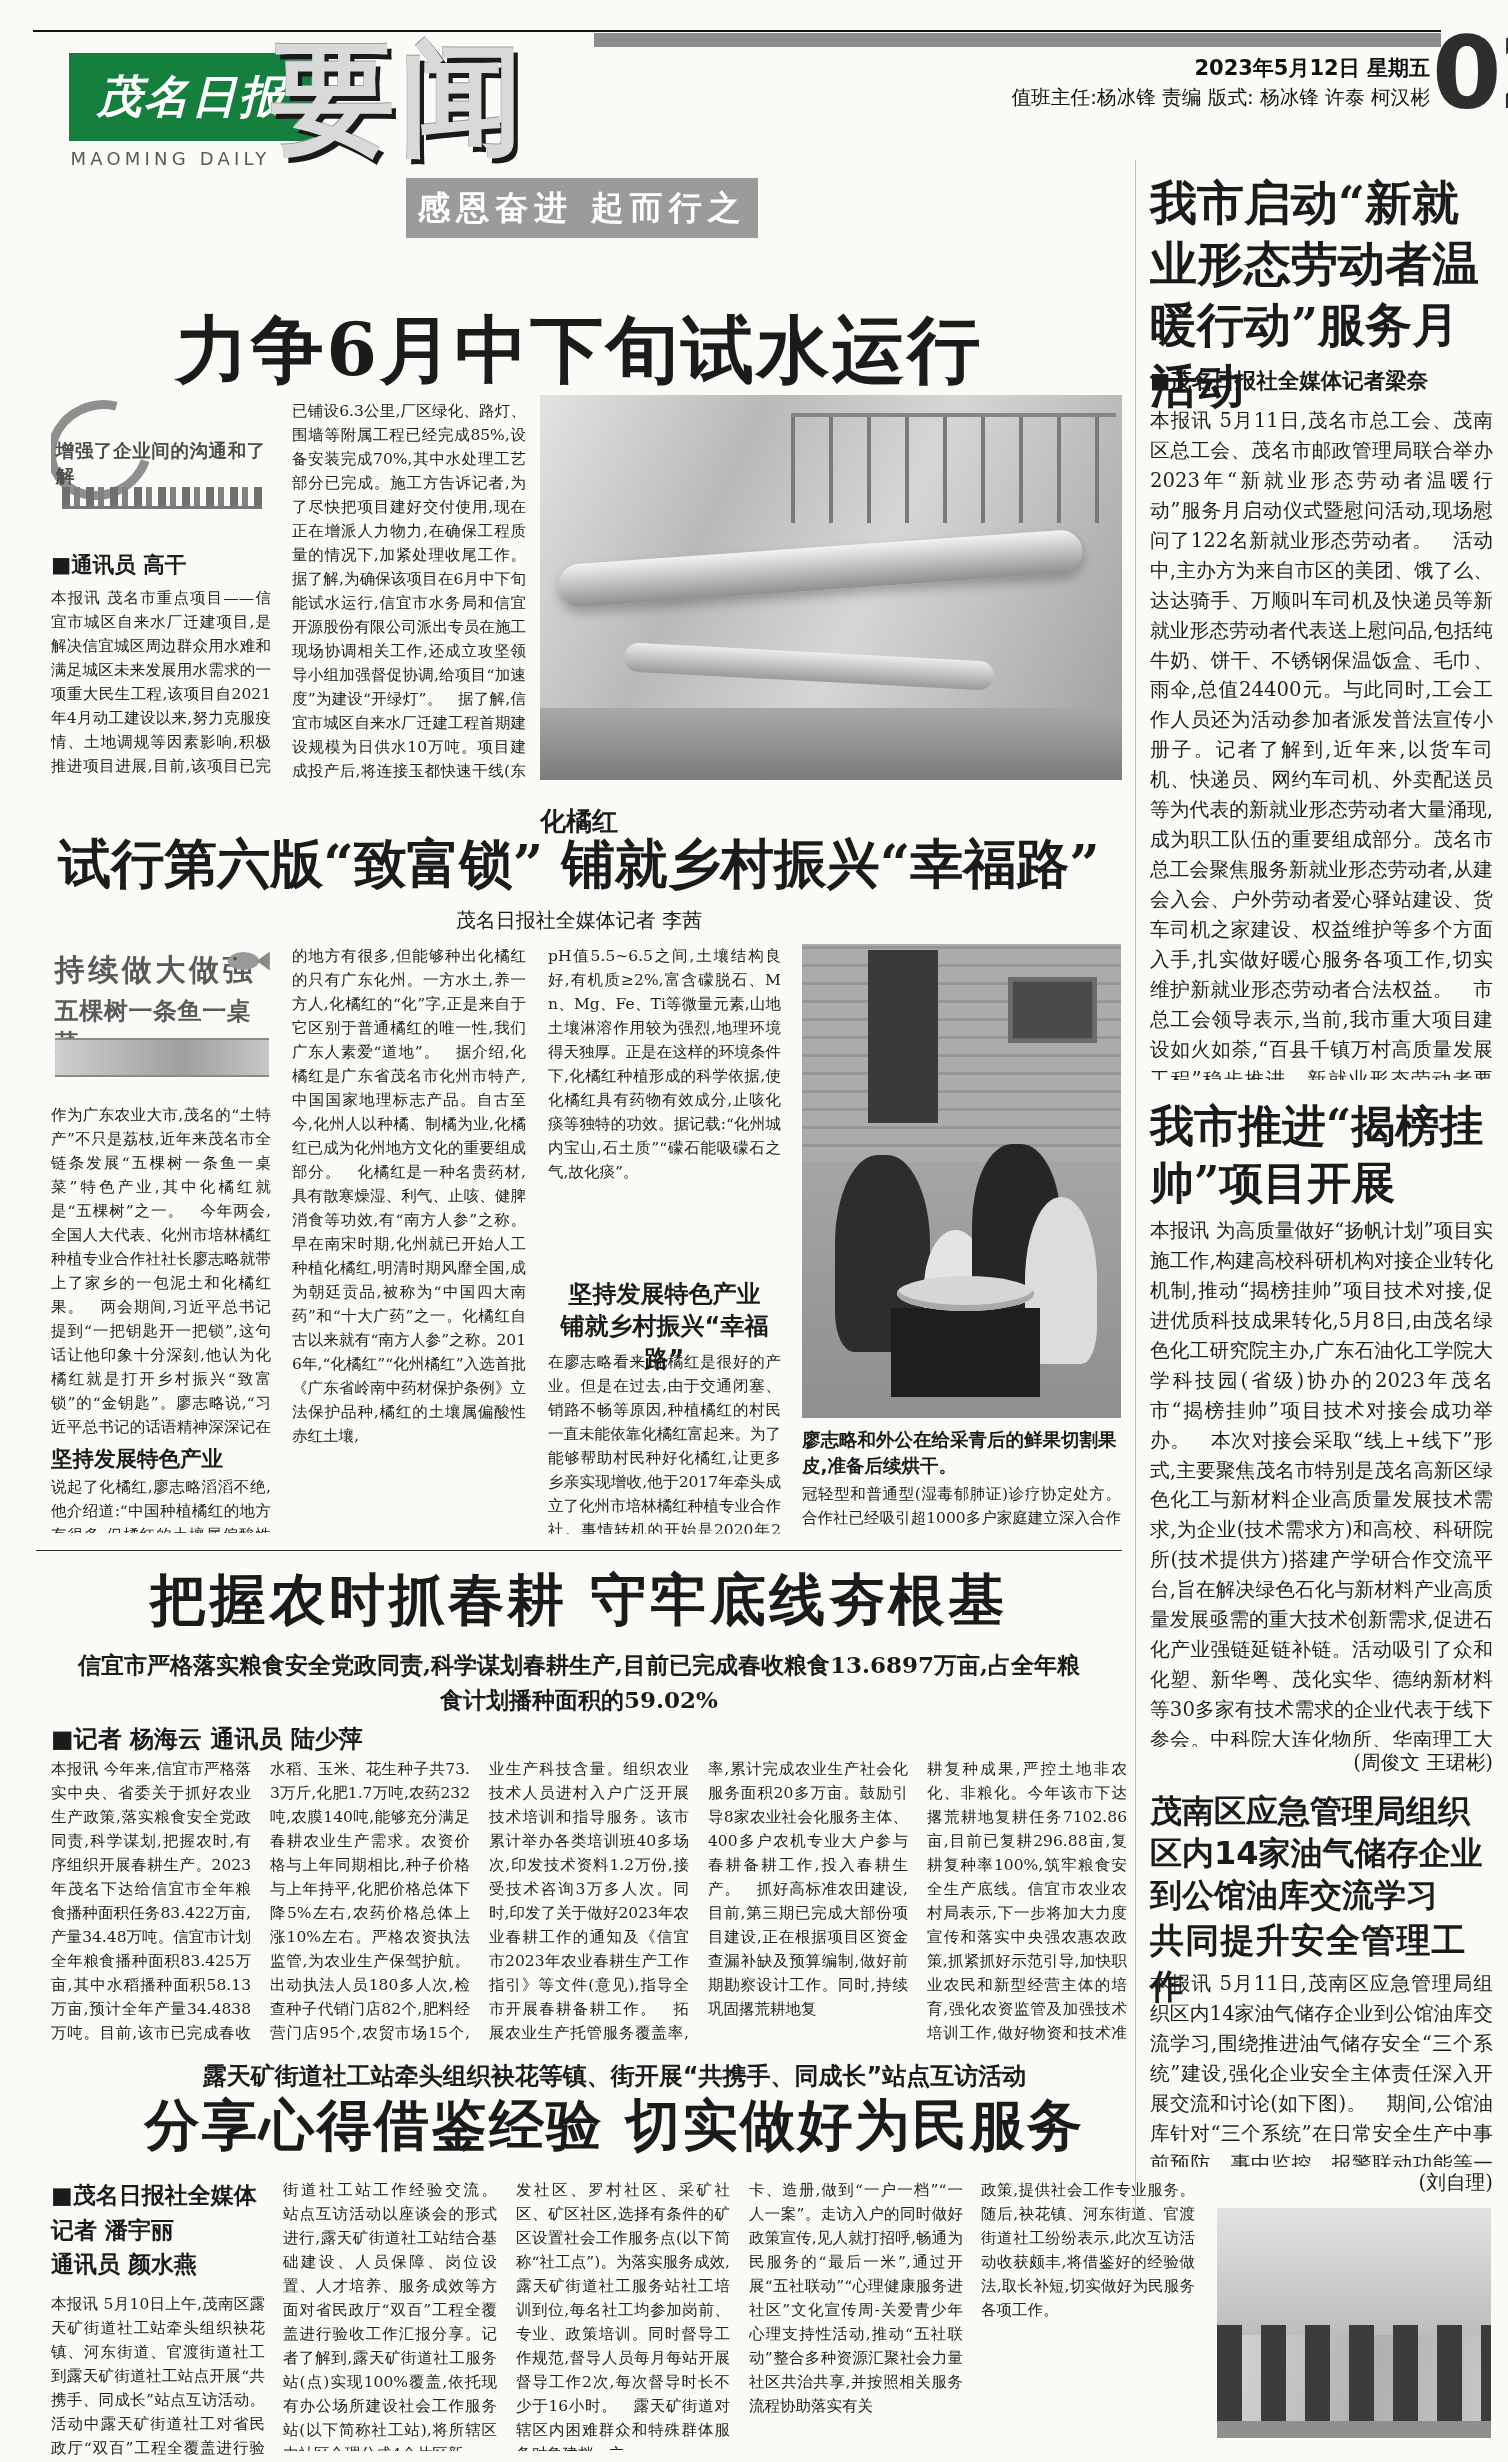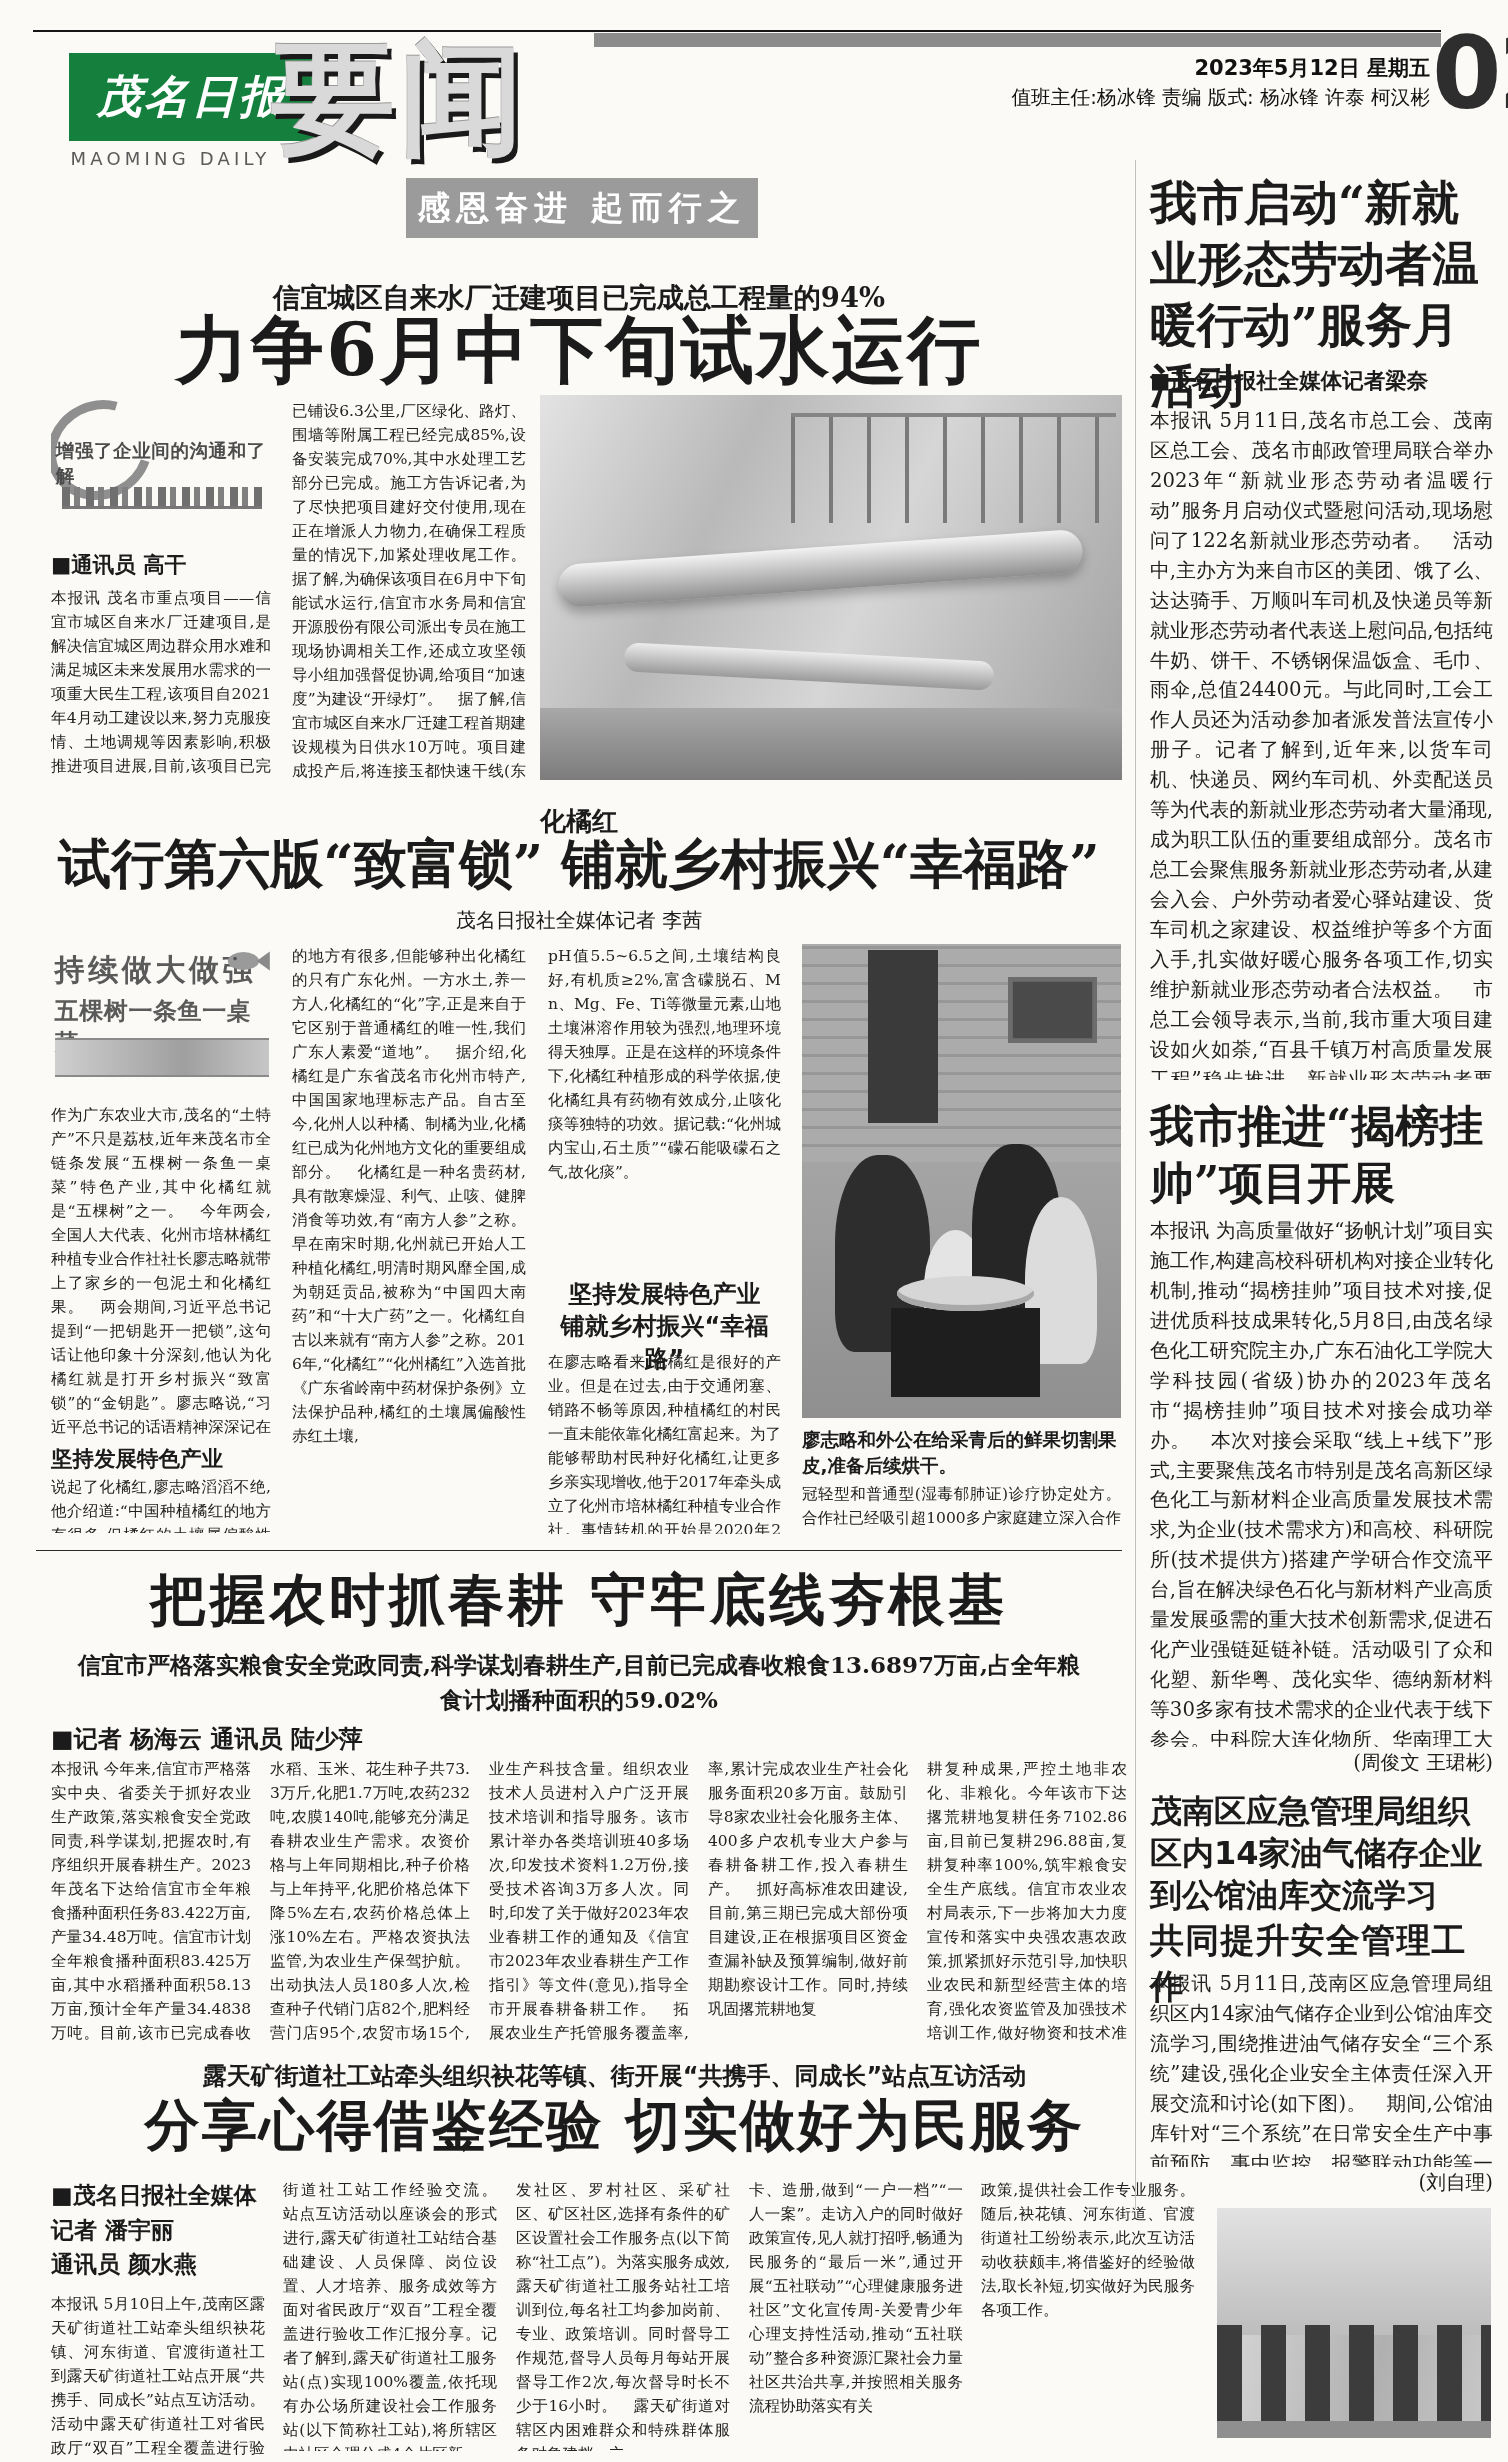--- a/index.html
+++ b/index.html
@@ -158,21 +158,20 @@
   <div class="abs logo-en sans">MAOMING DAILY</div>
   <div class="abs section-title sans">要闻</div>
   <div class="abs mast-date sans">2023年5月12日 星期五</div>
   <div class="abs mast-staff sans">值班主任:杨冰锋 责编 版式: 杨冰锋 许泰 柯汉彬</div>
   <div class="abs page-no sans">02</div>
 
   <div class="abs banner">
     <span class="serif">感恩奋进 起而行之</span>
   </div>
 
-  <div class="abs a1-kicker center serif">信宜城区自来水厂迁建项目已完成总工程量的94%</div>
   <div class="abs a1-headline center serif">力争6月中下旬试水运行</div>
 
   <div class="abs badge1">
     <div class="abs b1-swoosh"></div>
     <div class="abs b1-title sans">增强了企业间的沟通和了解</div>
     <div class="abs b1-skyline"></div>
   </div>
 
   <div class="abs a1-byline sans">■通讯员 高干</div>
   <div class="abs a1-col1 coltxt">本报讯 茂名市重点项目——信宜市城区自来水厂迁建项目,是解决信宜城区周边群众用水难和满足城区未来发展用水需求的一项重大民生工程,该项目自2021年4月动工建设以来,努力克服疫情、土地调规等因素影响,积极推进项目进展,目前,该项目已完成总工程量的94%,进入扫尾阶段。　日前,记者在信宜城区自来水厂迁建工程现场看到,新建水厂已经初具规模(如右图),泵房、各种功能的沉淀池、滤池,以及生产车间、营业大楼等土建工程建设完成,厂外配套管网</div>

